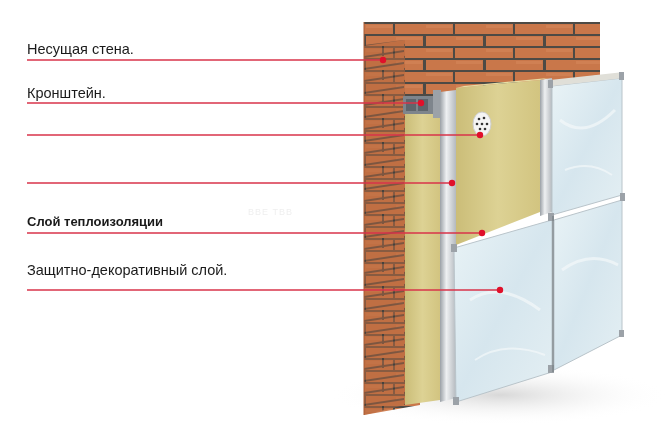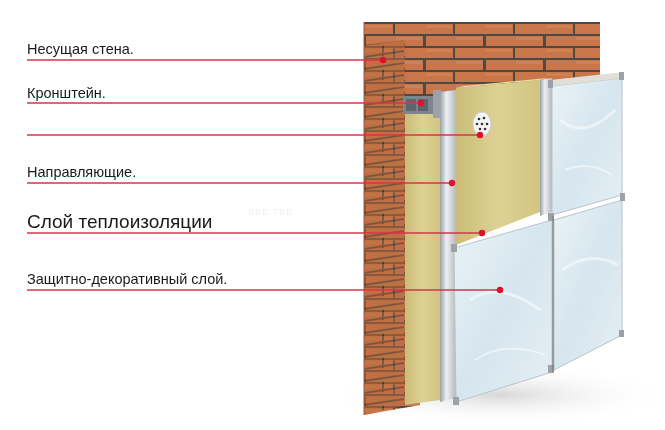--- a/index.html
+++ b/index.html
@@ -1,20 +1,20 @@
 <!DOCTYPE html>
 <html><head>
 <meta charset="utf-8">
 <style>
   html, body { margin: 0; padding: 0; background: #ffffff; }
   body { width: 665px; height: 430px; position: relative; overflow: hidden; font-family: "Liberation Sans", sans-serif; }
   .stage { position: absolute; left: 0; top: 0; width: 665px; height: 430px; }
   svg.illus { position: absolute; left: 0; top: 0; }
   .label { position: absolute; left: 27px; font-size: 14.5px; color: #1a1a1a; white-space: nowrap; line-height: 16px; }
-  .label.big { font-size: 19px; }
+  .label.big { font-size: 13px; font-weight: bold; }
   .ghost { position: absolute; left: 248px; top: 207px; font-size: 9px; color: #efefef; letter-spacing: 1px; }
 </style>
 </head>
 <body>
 
 <div class="stage">
 
   <svg class="illus" width="665" height="430" viewBox="0 0 665 430">
     <defs>
       <pattern id="brickPat" x="364" y="22" width="60" height="24" patternUnits="userSpaceOnUse">
@@ -133,17 +133,16 @@
       <circle cx="421" cy="103" r="3.2"></circle>
       <circle cx="480" cy="135" r="3.2"></circle>
       <circle cx="452" cy="183" r="3.2"></circle>
       <circle cx="482" cy="233" r="3.2"></circle>
       <circle cx="500" cy="290" r="3.2"></circle>
     </g>
   </svg>
 
   <div class="label" style="top:41px">Несущая стена.</div>
   <div class="label" style="top:85px">Кронштейн.</div>
-  <div class="label" style="top:164px">Направляющие.</div>
   <div class="label big" style="top:214px">Слой теплоизоляции</div>
-  <div class="label" style="top:271px">Защитно-декоративный слой.</div>
+  <div class="label" style="top:262px">Защитно-декоративный слой.</div>
   <div class="ghost">ВВЕ  ТВВ</div>
 </div>
 
 </body></html>

